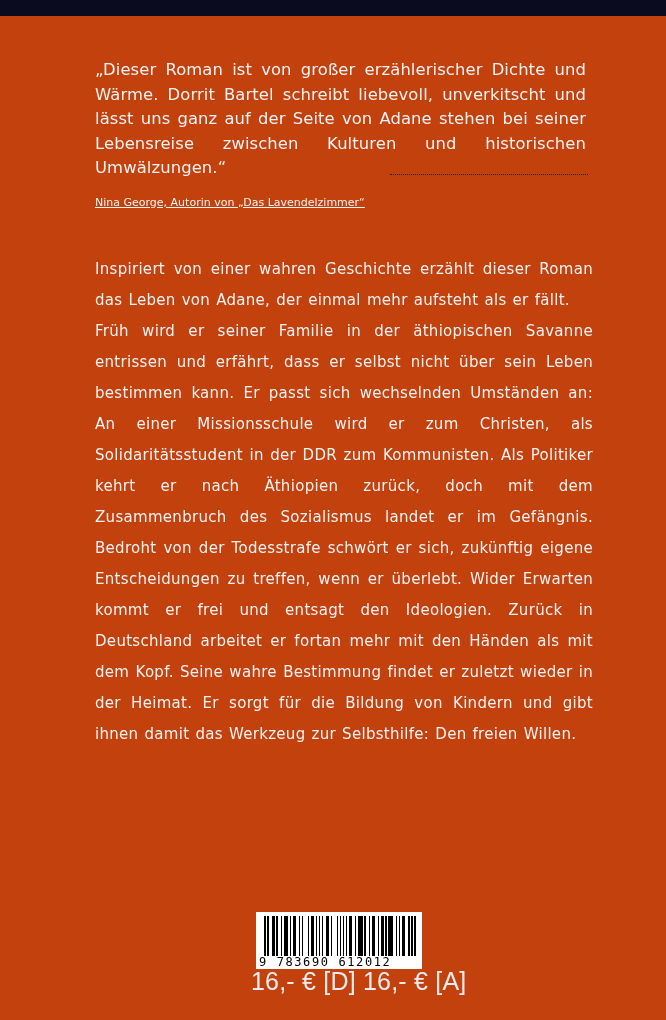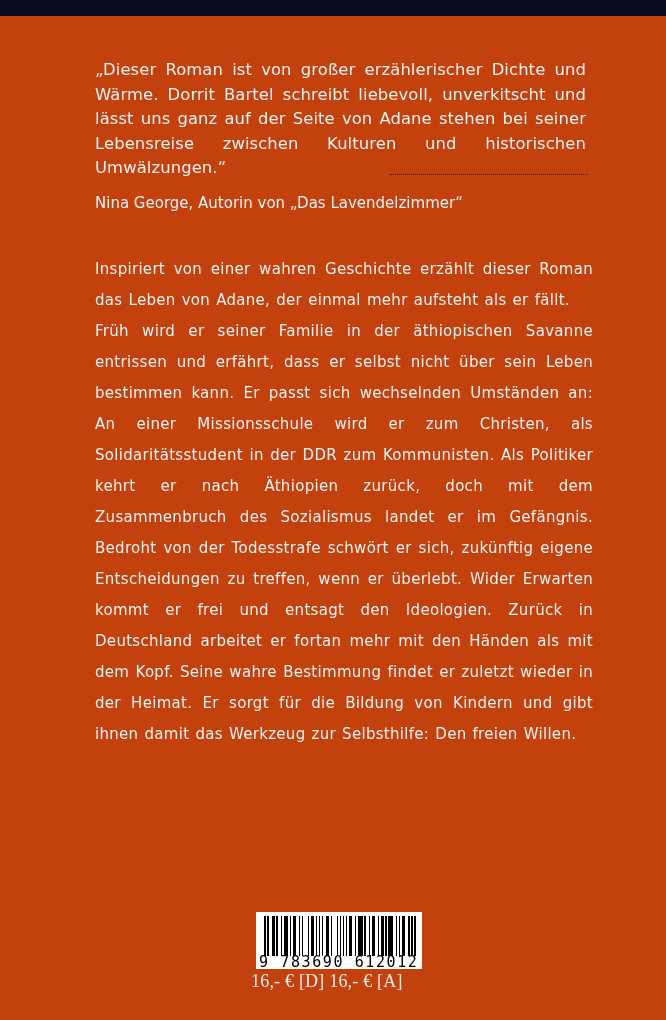--- a/index.html
+++ b/index.html
@@ -29,23 +29,24 @@
     }
     .quote-text {
       font-size: 16.4px;
       line-height: 24.5px;
       text-align: justify;
       letter-spacing: 0.1px;
       word-spacing: 0.5px;
       margin: 0;
     }
     .quote-author {
-      font-size: 15px;
+      font-size: 11px;
       line-height: 24px;
       margin: 10px 0 0 0;
+      text-decoration: underline;
     }
     .dotted-artifact {
       position: absolute;
       left: 390px;
       top: 158px;
       width: 198px;
       height: 0;
       border-top: 1px dotted #23233a;
     }
     .blurb {
@@ -83,34 +84,34 @@
       display: block;
       height: 100%;
     }
     .bars .b { background: #000; }
     .bars .w { background: #fff; }
     .isbn-digits {
       position: absolute;
       left: 3px;
       bottom: 1px;
       font-family: "DejaVu Sans Mono", "Liberation Mono", monospace;
-      font-size: 15px;
+      font-size: 12px;
       line-height: 12px;
       color: #000;
       letter-spacing: 1.6px;
       background: transparent;
       white-space: pre;
     }
     .price {
       position: absolute;
       left: 251px;
       top: 953px;
       width: 180px;
-      font-family: Liberation Serif, serif;
-      font-size: 18px;
+      font-family: Liberation Sans, sans-serif;
+      font-size: 25px;
       line-height: 24px;
       color: #ececf0;
       white-space: nowrap;
       letter-spacing: 0.2px;
     }
   </style>
 </head>
 <body>
 
 <div class="cover">

